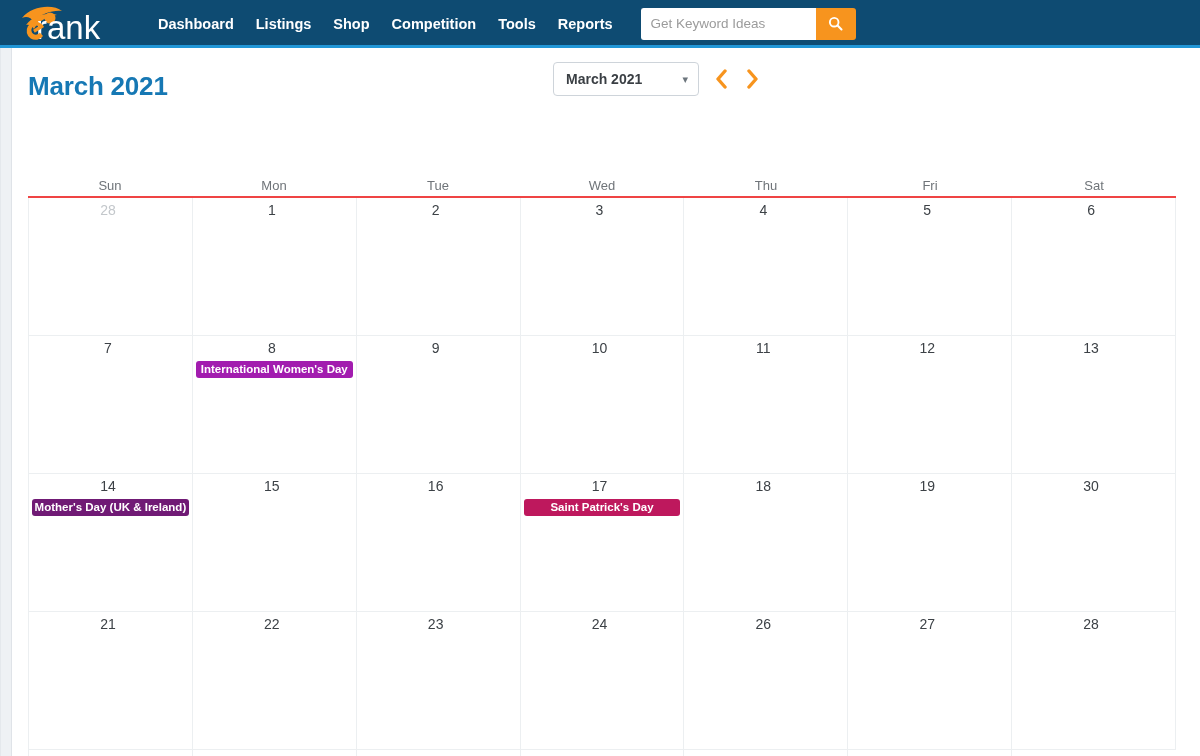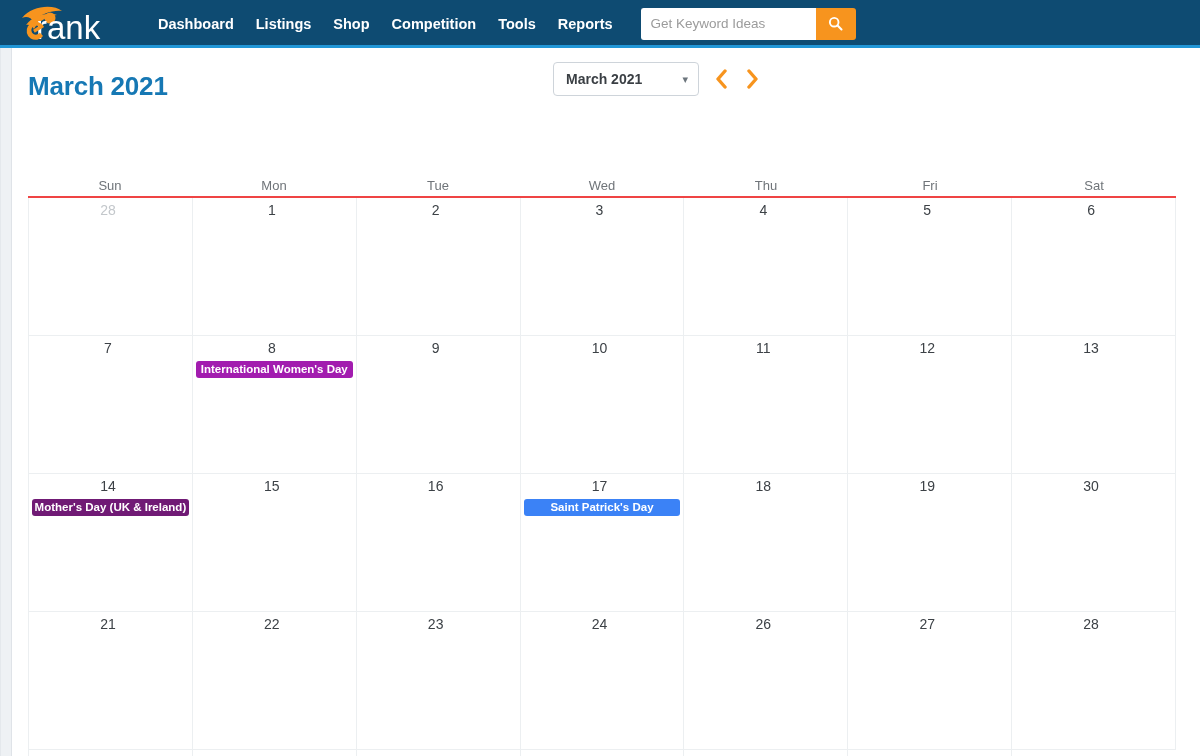--- a/index.html
+++ b/index.html
@@ -219,21 +219,21 @@
     font-size: 11.5px;
     font-weight: bold;
     text-align: center;
     white-space: nowrap;
     overflow: hidden;
     text-overflow: ellipsis;
     cursor: pointer;
   }
   .ev-purple { background: #a21caf; }
   .ev-blue   { background: #701a75; }
-  .ev-green  { background: #3b82f6; }
+  .ev-green  { background: #be185d; }
 </style>
 </head>
 <body>
 
 <div class="navbar">
 
   <a class="logo">
     <svg width="128" height="44" viewBox="0 0 128 44">
       <path d="M12 16 C22 3, 44 2, 52 9 C44 8, 30 11, 24 20 C21 15, 16 14, 12 16 Z" fill="#f7941e"></path>
       <path d="M16 23 C24 12, 40 10, 47 13 C38 14, 28 19, 24 27 C22 24, 19 22, 16 23 Z" fill="#f7941e"></path>

